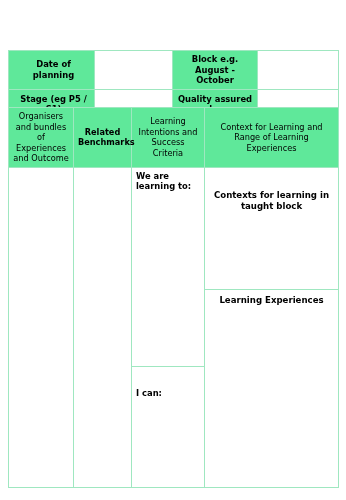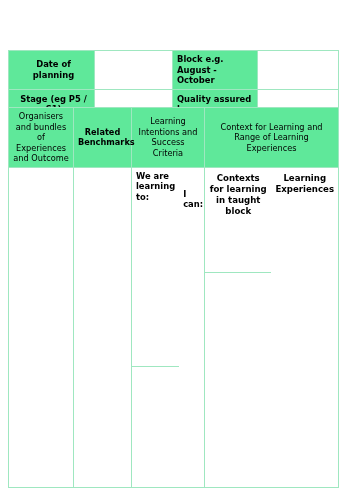--- a/index.html
+++ b/index.html
@@ -59,21 +59,21 @@
     padding: 3px 4px;
     vertical-align: middle;
     font-size: 8.4px;
     line-height: 1.25;
     height: 25px;
     box-sizing: border-box;
   }
   .cell-green {
     background: #5FE89A;
     font-weight: bold;
-    text-align: left;
+    text-align: center;
   }
   .cell-green.left-align {
     text-align: center;
     padding-left: 8px;
   }
   .cell-white {
     background: #ffffff;
   }
 
   
@@ -118,21 +118,21 @@
     text-align: center;
     display: block;
   }
 
   
   .split-col {
     padding: 0 !important;
   }
   .split-inner {
     display: flex;
-    flex-direction: row;
+    flex-direction: column;
     height: 100%;
     width: 100%;
   }
   .split-top {
     height: 199px;
     border-bottom: 1px solid #9fe7c0;
     padding: 3px 4px;
     box-sizing: border-box;
   }
   .split-bottom {
@@ -140,20 +140,21 @@
     padding: 21px 4px;
     box-sizing: border-box;
   }
 
   
   .split-top-ctx {
     height: 105px;
     border-bottom: 1px solid #9fe7c0;
     padding: 5px 4px;
     box-sizing: border-box;
+    margin-top: 17px;
   }
   .split-bottom-ctx {
     flex: 1 1 auto;
     padding: 5px 4px;
     box-sizing: border-box;
   }
 </style>
 </head>
 <body>
 

